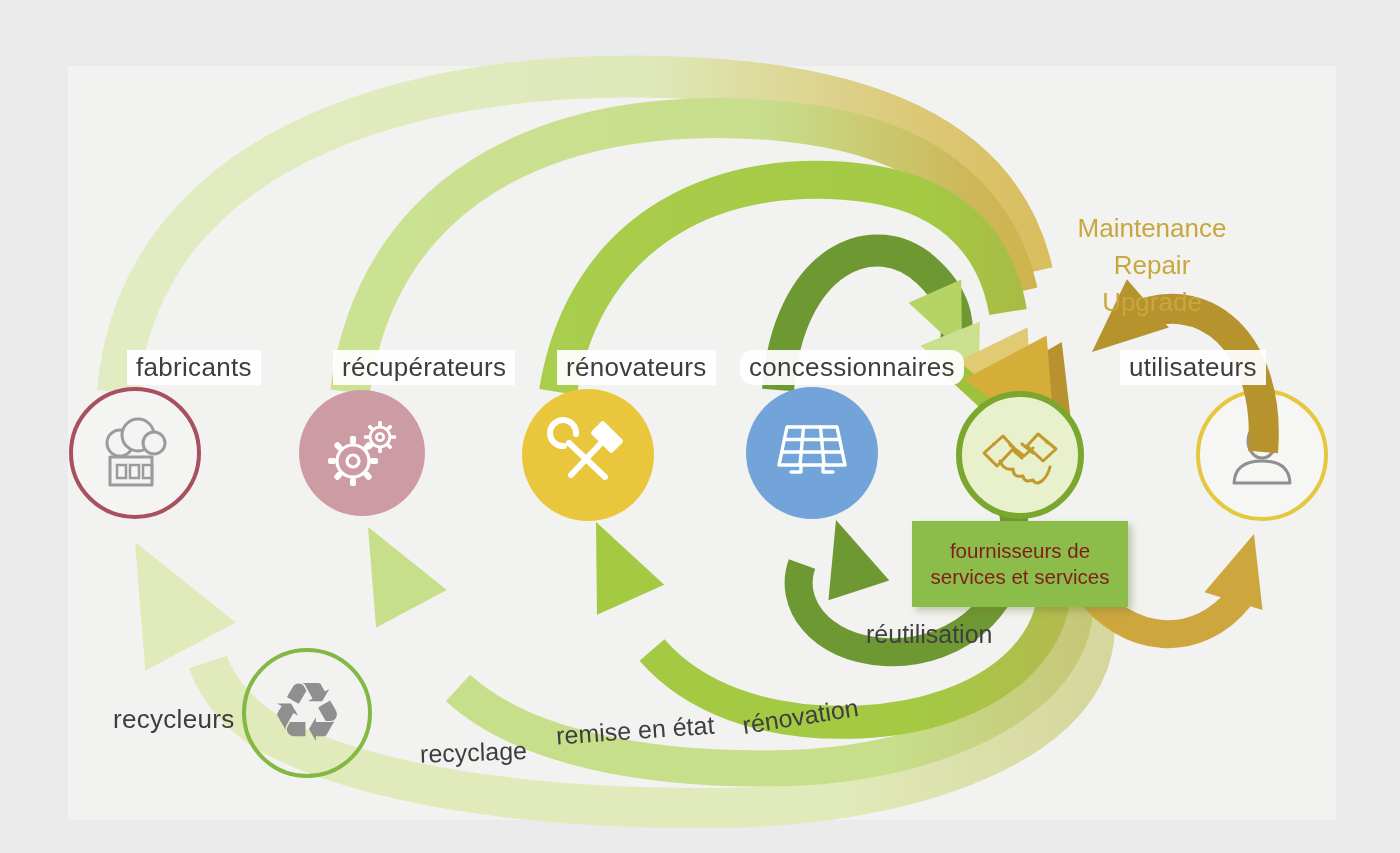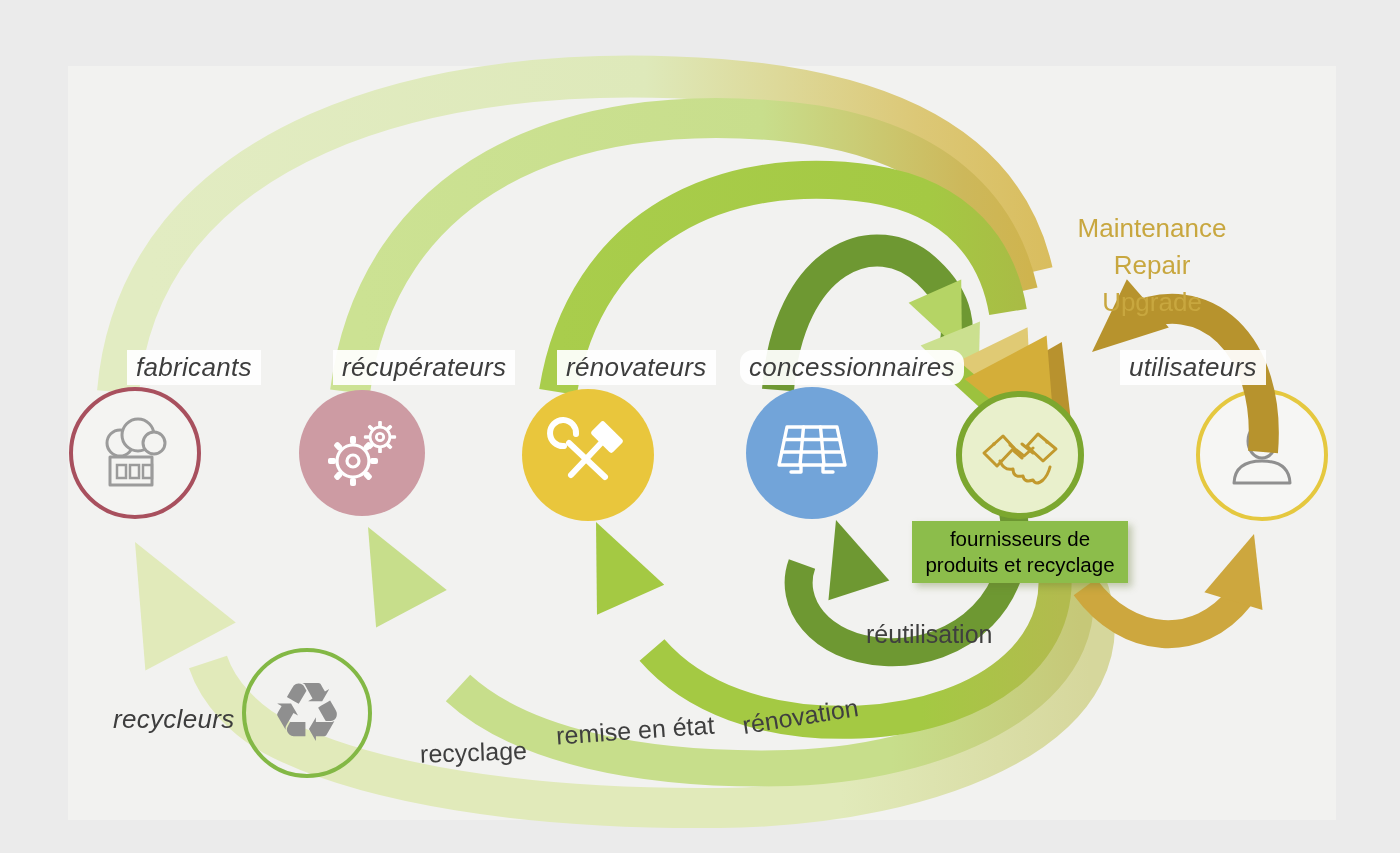--- a/index.html
+++ b/index.html
@@ -26,33 +26,33 @@
   .c-recuperateurs{left:299px;top:390px;width:126px;height:126px;background:#cd9ba3;}
   .c-renovateurs{left:522px;top:389px;width:132px;height:132px;background:#e9c63c;}
   .c-concessionnaires{left:746px;top:387px;width:132px;height:132px;background:#72a4d9;}
   .c-fournisseurs{left:956px;top:391px;width:128px;height:128px;border:6px solid #7ca72f;background:#e9f0cc;}
   .c-utilisateurs{left:1196px;top:389px;width:132px;height:132px;border:4px solid #e5c83f;background:#f6f6f4;}
   .c-recycleurs{left:242px;top:648px;width:130px;height:130px;border:4px solid #83b845;background:transparent;}
 
   .nlabel{
     position:absolute;z-index:5;
     background:rgba(255,255,255,0.93);
-    padding:2px 9px;font-size:26px;letter-spacing:0.3px;color:#3d3d3d;white-space:nowrap;font-style:italic;
+    padding:2px 9px;font-size:26px;letter-spacing:0.3px;color:#3d3d3d;white-space:nowrap;
   }
   .flabel{
     position:absolute;z-index:5;font-size:25px;color:#3f3f3f;white-space:nowrap;background:transparent;
   }
   .maint{
     position:absolute;left:1030px;top:162px;width:244px;z-index:5;
     text-align:center;font-size:26px;line-height:37px;color:#c8a73f;margin-top:48px;
   }
   .supplier-box{
-    position:absolute;left:912px;top:521px;width:216px;height:62px;z-index:6;
+    position:absolute;left:912px;top:521px;width:216px;height:86px;z-index:6;
     background:#8cbd4b;display:flex;flex-direction:column;align-items:center;justify-content:center;
-    font-size:20.5px;line-height:26px;color:#000000;
+    font-size:20.5px;line-height:26px;color:#7f1d1d;
     box-shadow:4px 4px 7px rgba(100,120,50,0.35);
   }
   .recycle-glyph{
     font-size:82px;line-height:82px;color:#8f8f8f;
     font-family:"DejaVu Sans", sans-serif;
   }
 </style>
 </head>
 <body>
 
@@ -240,16 +240,16 @@
   <div class="flabel" style="left:866px;top:620px;">réutilisation</div>
 
   <div class="maint">
     <div>Maintenance</div>
     <div>Repair</div>
     <div>Upgrade</div>
   </div>
 
   <div class="supplier-box">
     <span>fournisseurs de</span>
-    <span>produits et recyclage</span>
+    <span>services et services</span>
   </div>
 
 </div>
 
 </body></html>

